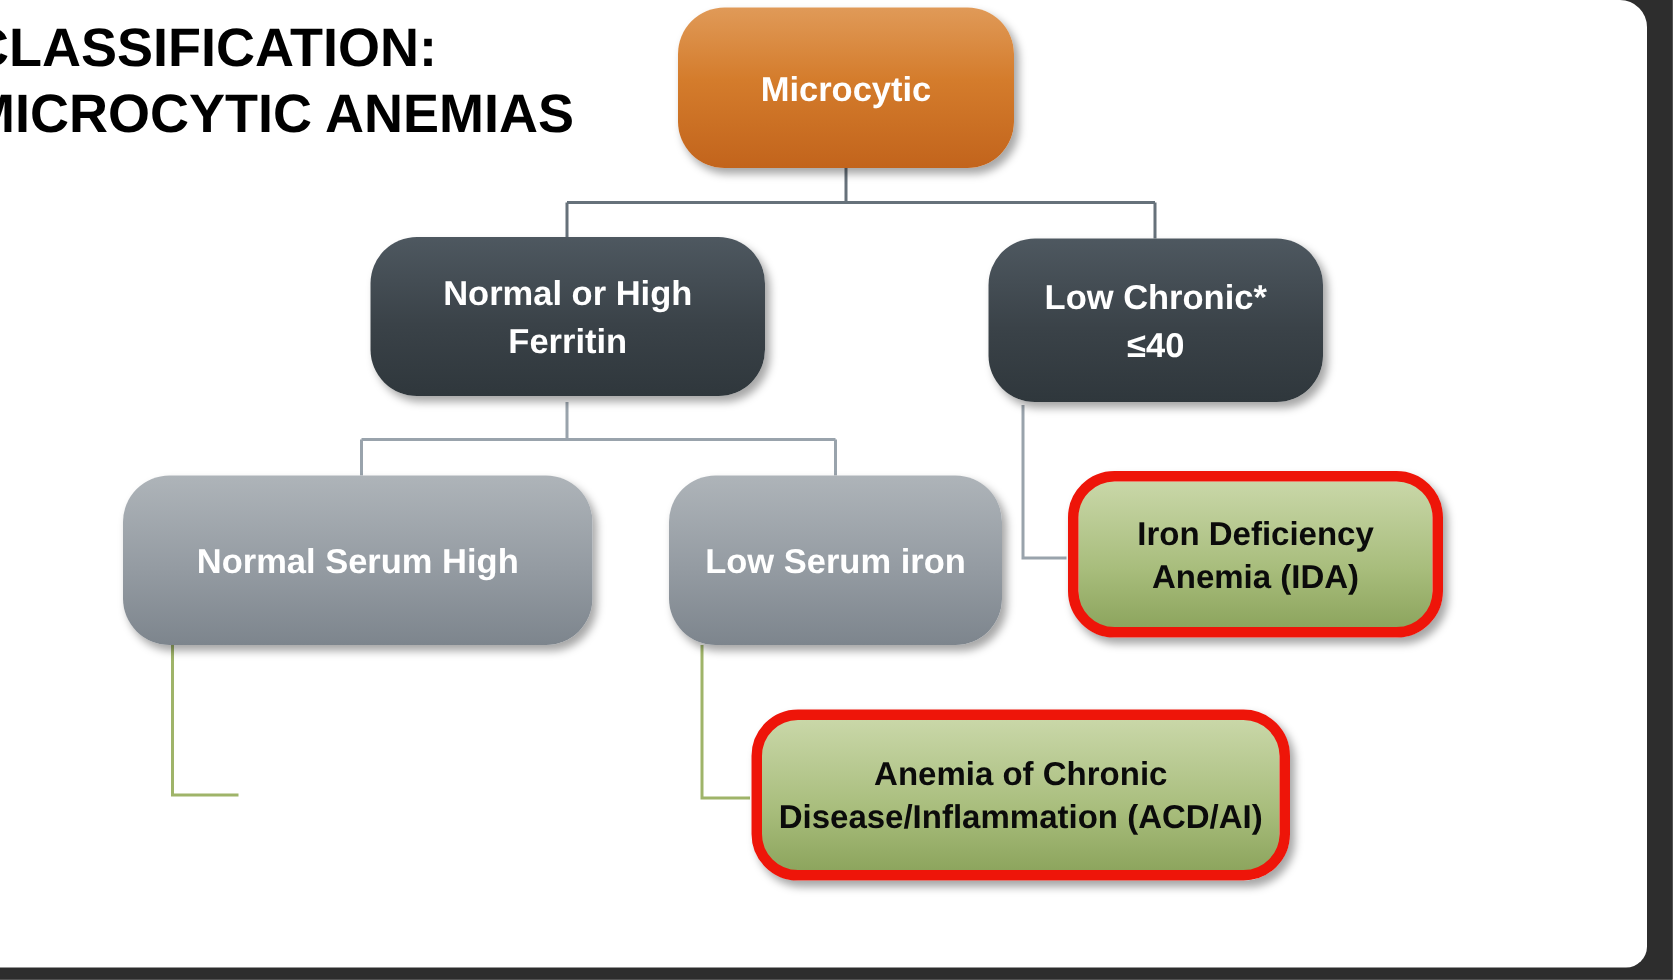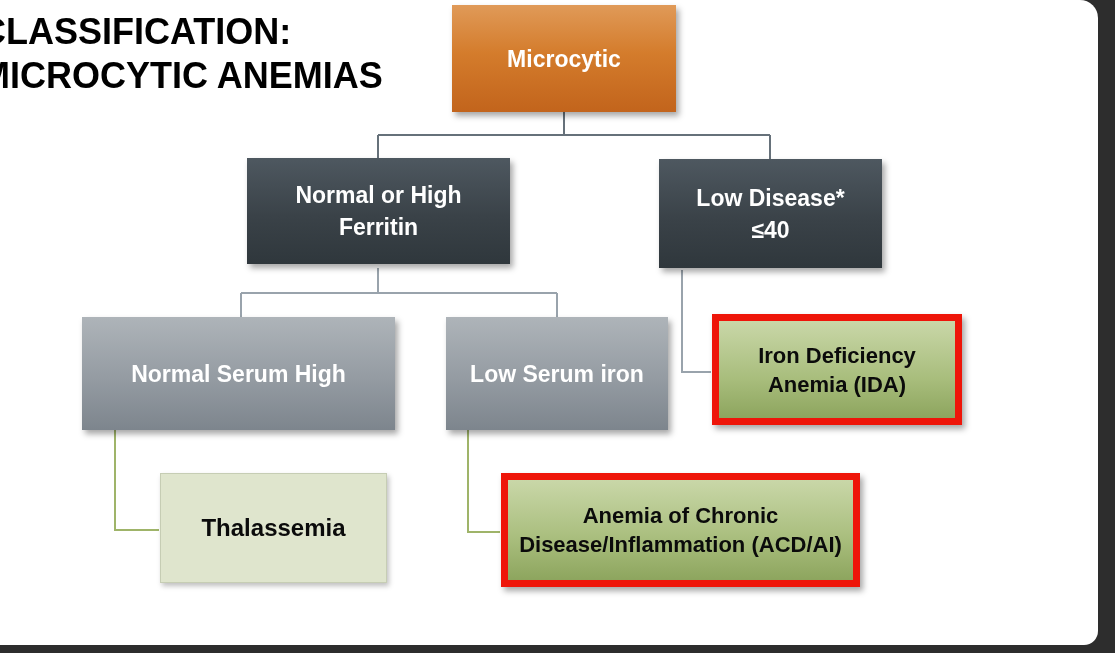--- a/index.html
+++ b/index.html
@@ -39,20 +39,21 @@
   .node {
     position: absolute;
     display: flex;
     flex-direction: column;
     align-items: center;
     justify-content: center;
     text-align: center;
     font-weight: bold;
     box-sizing: border-box;
     box-shadow: 3px 4px 6px rgba(0,0,0,0.35);
+    border-radius: 31px;
   }
   .node .lbl { display: block; }
   .node-orange {
     left: 452px; top: 5px; width: 224px; height: 107px;
     background: linear-gradient(#e09a58, #d47c2c 45%, #c2641c);
     color: #ffffff;
     font-size: 23px;
     line-height: 32px;
   }
   .node-dark {
@@ -126,40 +127,37 @@
     <div class="node node-orange">
       <span class="lbl">Microcytic</span>
     </div>
 
     <div class="node node-dark node-dark1">
       <span class="lbl">Normal or High</span>
       <span class="lbl">Ferritin</span>
     </div>
 
     <div class="node node-dark node-dark2">
-      <span class="lbl">Low Disease*</span>
+      <span class="lbl">Low Chronic*</span>
       <span class="lbl">≤40</span>
     </div>
 
     <div class="node node-gray node-gray1">
       <span class="lbl">Normal Serum High</span>
     </div>
 
     <div class="node node-gray node-gray2">
       <span class="lbl">Low Serum iron</span>
     </div>
 
     <div class="node node-green node-ida">
       <span class="lbl">Iron Deficiency</span>
       <span class="lbl">Anemia (IDA)</span>
     </div>
 
-    <div class="node node-pale">
-      <span class="lbl">Thalassemia</span>
-    </div>
 
     <div class="node node-green node-acd">
       <span class="lbl">Anemia of Chronic</span>
       <span class="lbl">Disease/Inflammation (ACD/AI)</span>
     </div>
 
 
   </div>
 </div>
 

